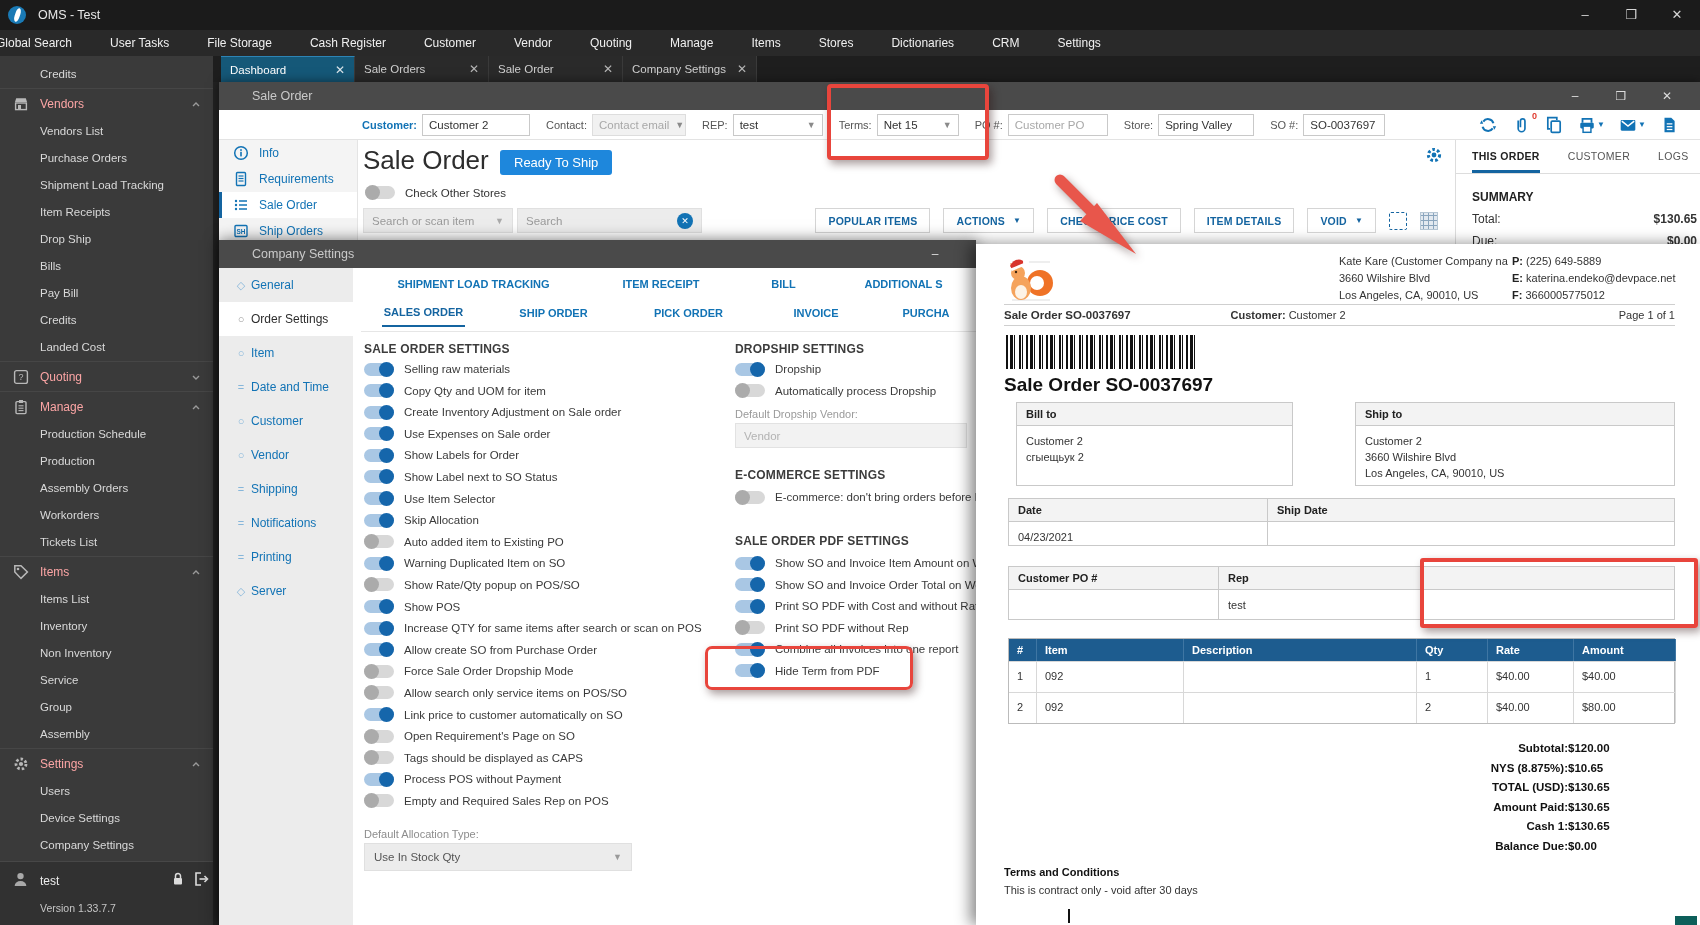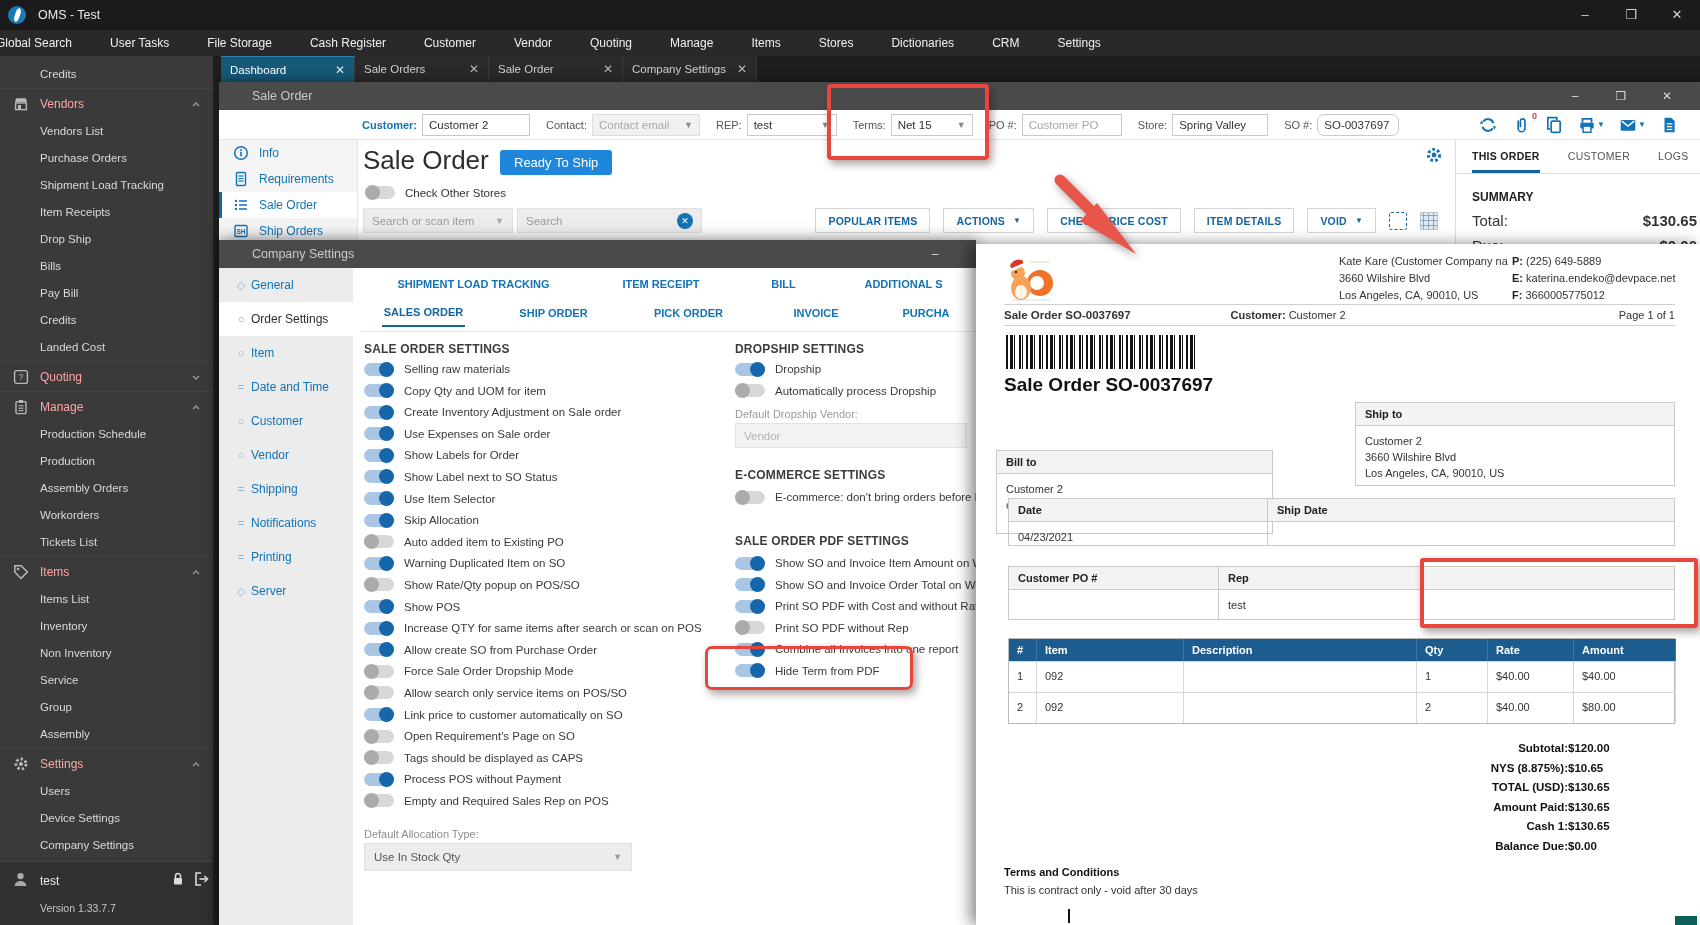--- a/index.html
+++ b/index.html
@@ -75,21 +75,21 @@
   #ico-dashed { width:18px; height:18px; border:1.6px dashed #1464a0; border-radius:2px; }
   #ico-grid { width:18px; height:18px; background:#e2e9f0; border:1px solid #b5c6d4;
     background-image:linear-gradient(#8aa5bd 1px, transparent 1px),linear-gradient(90deg,#8aa5bd 1px, transparent 1px);
     background-size:5px 5px; background-position:2px 2px; }
   #so-gear { position:absolute; left:1206px; top:64px; width:18px; height:18px; }
   #so-panel { position:absolute; left:1236px; top:58px; width:258px; height:186px; border-left:1px solid #ddd; }
   #so-panel-tabs { display:flex; gap:28px; padding:10px 0 0 16px; height:34px; border-bottom:1px solid #ddd; }
   .p-tab { font-size:10.5px; color:#555; letter-spacing:.3px; padding-bottom:9px; }
   .p-tab.active { color:#222; font-weight:bold; border-bottom:3px solid #1464a0; }
   #so-summary-title { margin:16px 0 0 16px; font-size:12px; font-weight:bold; color:#222; }
-  .sum-row { display:flex; justify-content:space-between; margin:8px 16px 0 16px; font-size:15px; color:#333; }
+  .sum-row { display:flex; justify-content:space-between; margin:8px 16px 0 16px; font-size:12px; color:#333; }
   .sum-row .v { font-weight:bold; }
 
   
   #cs-window { position:absolute; left:219px; top:240px; width:757px; height:685px; background:#fff; box-shadow:0 0 14px rgba(0,0,0,.55); }
   #cs-min { position:absolute; right:18px; top:0; }
   #cs-nav { position:absolute; left:0; top:28px; width:134px; height:657px; background:#ececec; }
   .cs-nav-item { height:34px; display:flex; align-items:center; position:relative; color:#1273b5; font-size:12px; }
   .cs-nav-item .cs-ico { position:absolute; left:15px; width:14px; text-align:center; color:#86b6da; font-size:11px; }
   .cs-nav-item .cs-lbl { margin-left:32px; }
   .cs-nav-item.active { background:#fff; color:#2d2d2d; }
@@ -130,21 +130,21 @@
   #pdf-refrow { position:absolute; left:28px; top:60px; width:671px; height:22px; border-top:1px solid #cfcfcf; border-bottom:1px solid #cfcfcf; display:flex; align-items:center; }
   #pdf-refrow .ref { font-weight:bold; font-size:11.5px; }
   #pdf-refrow .cust { margin-left:100px; }
   #pdf-refrow .pg { margin-left:auto; }
   #pdf-barcode { position:absolute; left:30px; top:91px; width:190px; height:34px;
     background:repeating-linear-gradient(90deg,#111 0 2px,#fff 2px 4px,#111 4px 7px,#fff 7px 8px,#111 8px 9px,#fff 9px 13px,#111 13px 15px,#fff 15px 16px,#111 16px 17px,#fff 17px 20px); }
   #pdf-title { position:absolute; left:28px; top:130px; font-size:19px; font-weight:bold; color:#111; }
   .pbox { position:absolute; border:1px solid #c9c9c9; }
   .pbox .ph { background:#f3f3f3; border-bottom:1px solid #c9c9c9; font-weight:bold; color:#222; padding:5px 9px; font-size:11px; }
   .pbox .pb { padding:7px 9px; line-height:16px; }
-  #pdf-billto { left:20px; top:158px; width:277px; height:84px;margin-top:48px; }
+  #pdf-billto { left:40px; top:158px; width:277px; height:84px; }
   #pdf-shipto { left:379px; top:158px; width:320px; height:84px; }
   #pdf-datebox { left:32px; top:254px; width:667px; height:48px; }
   #pdf-datebox .cell, #pdf-pobox .cell { position:absolute; top:0; height:100%; }
   .split { position:absolute; top:0; bottom:0; width:1px; background:#c9c9c9; }
   #pdf-pobox { left:32px; top:322px; width:667px; height:54px; }
   #pdf-items { position:absolute; left:32px; top:394px; width:667px; display:grid; grid-template-columns:28px 147px 233px 71px 86px 102px; border:1px solid #bbb; }
   #pdf-items .hc { background:#1d5c8f; color:#fff; font-weight:bold; font-size:11px; padding:5px 8px; border-right:1px solid #3f76a3; }
   #pdf-items .cc { padding:8px 8px; border-right:1px solid #d8d8d8; border-top:1px solid #d8d8d8; min-height:31px; }
   #pdf-items .num { text-align:left; }
   #pdf-totals { position:absolute; left:350px; top:498px; width:349px; }
@@ -337,21 +337,21 @@
     </span>
   </div>
 
   <div id="so-fieldrow">
     <span class="fld">
         <span class="lbl blue">Customer:</span>
       <input class="inp" style="width: 108px;" value="Customer 2">
       </span>
     <span class="fld">
         <span class="lbl">Contact:</span>
-      <span class="sel disabled" style="width:108px">
+      <span class="sel disabled" style="width:94px">
           <span>Contact email</span>
           <span class="caret">▼</span>
         </span>
       </span>
     <span class="fld">
         <span class="lbl">REP:</span>
       <span class="sel" style="width:90px">
           <span>test</span>
           <span class="caret">▼</span>
         </span>
@@ -366,21 +366,21 @@
     <span class="fld">
         <span class="lbl">PO #:</span>
       <input class="inp" style="width: 100px;" placeholder="Customer PO">
       </span>
     <span class="fld">
         <span class="lbl">Store:</span>
       <input class="inp" style="width: 96px;" value="Spring Valley">
       </span>
     <span class="fld">
         <span class="lbl">SO #:</span>
-      <input class="inp" style="width: 82px; border-radius: 7px;" value="SO-0037697">
+      <input class="inp" style="width: 82px;" value="SO-0037697">
       </span>
     <span id="so-toolbar-icons">
       <span class="tb-ico"><svg viewBox="0 0 16 16">
             <path d="M3.2 9.5 a5 5 0 0 0 9 1.5" fill="none" stroke="#1273b5" stroke-width="1.8"></path>
             <path d="M12.8 6.5 a5 5 0 0 0 -9 -1.5" fill="none" stroke="#1273b5" stroke-width="1.8"></path>
             <polygon points="12.2,9.2 15.2,9.2 13.7,12.2" fill="#1273b5"></polygon>
             <polygon points="0.8,6.8 3.8,6.8 2.3,3.8" fill="#1273b5"></polygon>
           </svg></span>
       <span class="tb-ico"><svg viewBox="0 0 16 16">
             <path d="M5.5 4 v7 a3 3 0 0 0 6 0 V4.5 a2 2 0 0 0 -4 0 V10" fill="none" stroke="#1273b5" stroke-width="1.5"></path>

